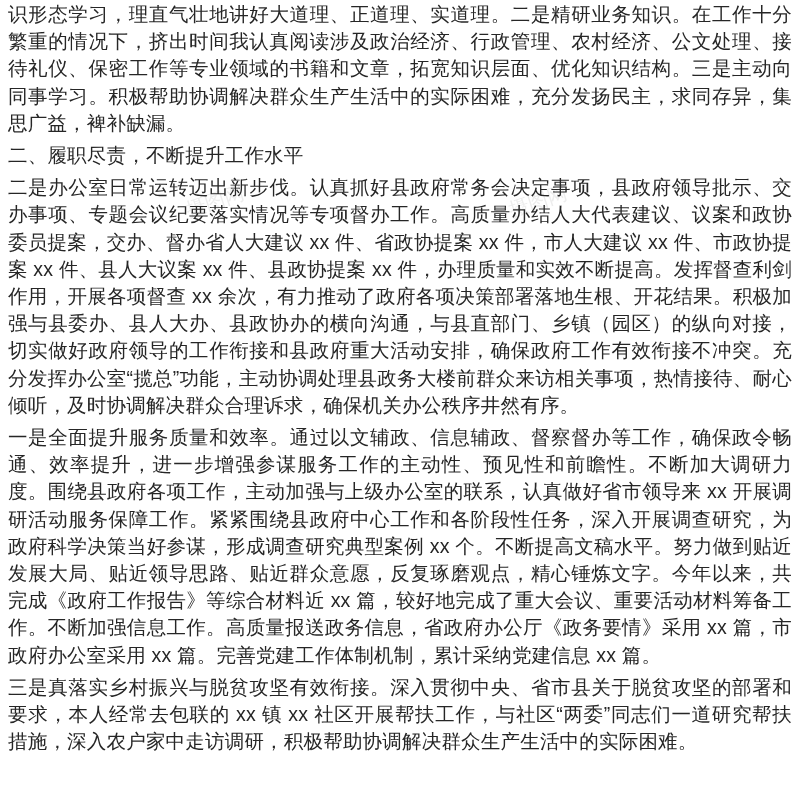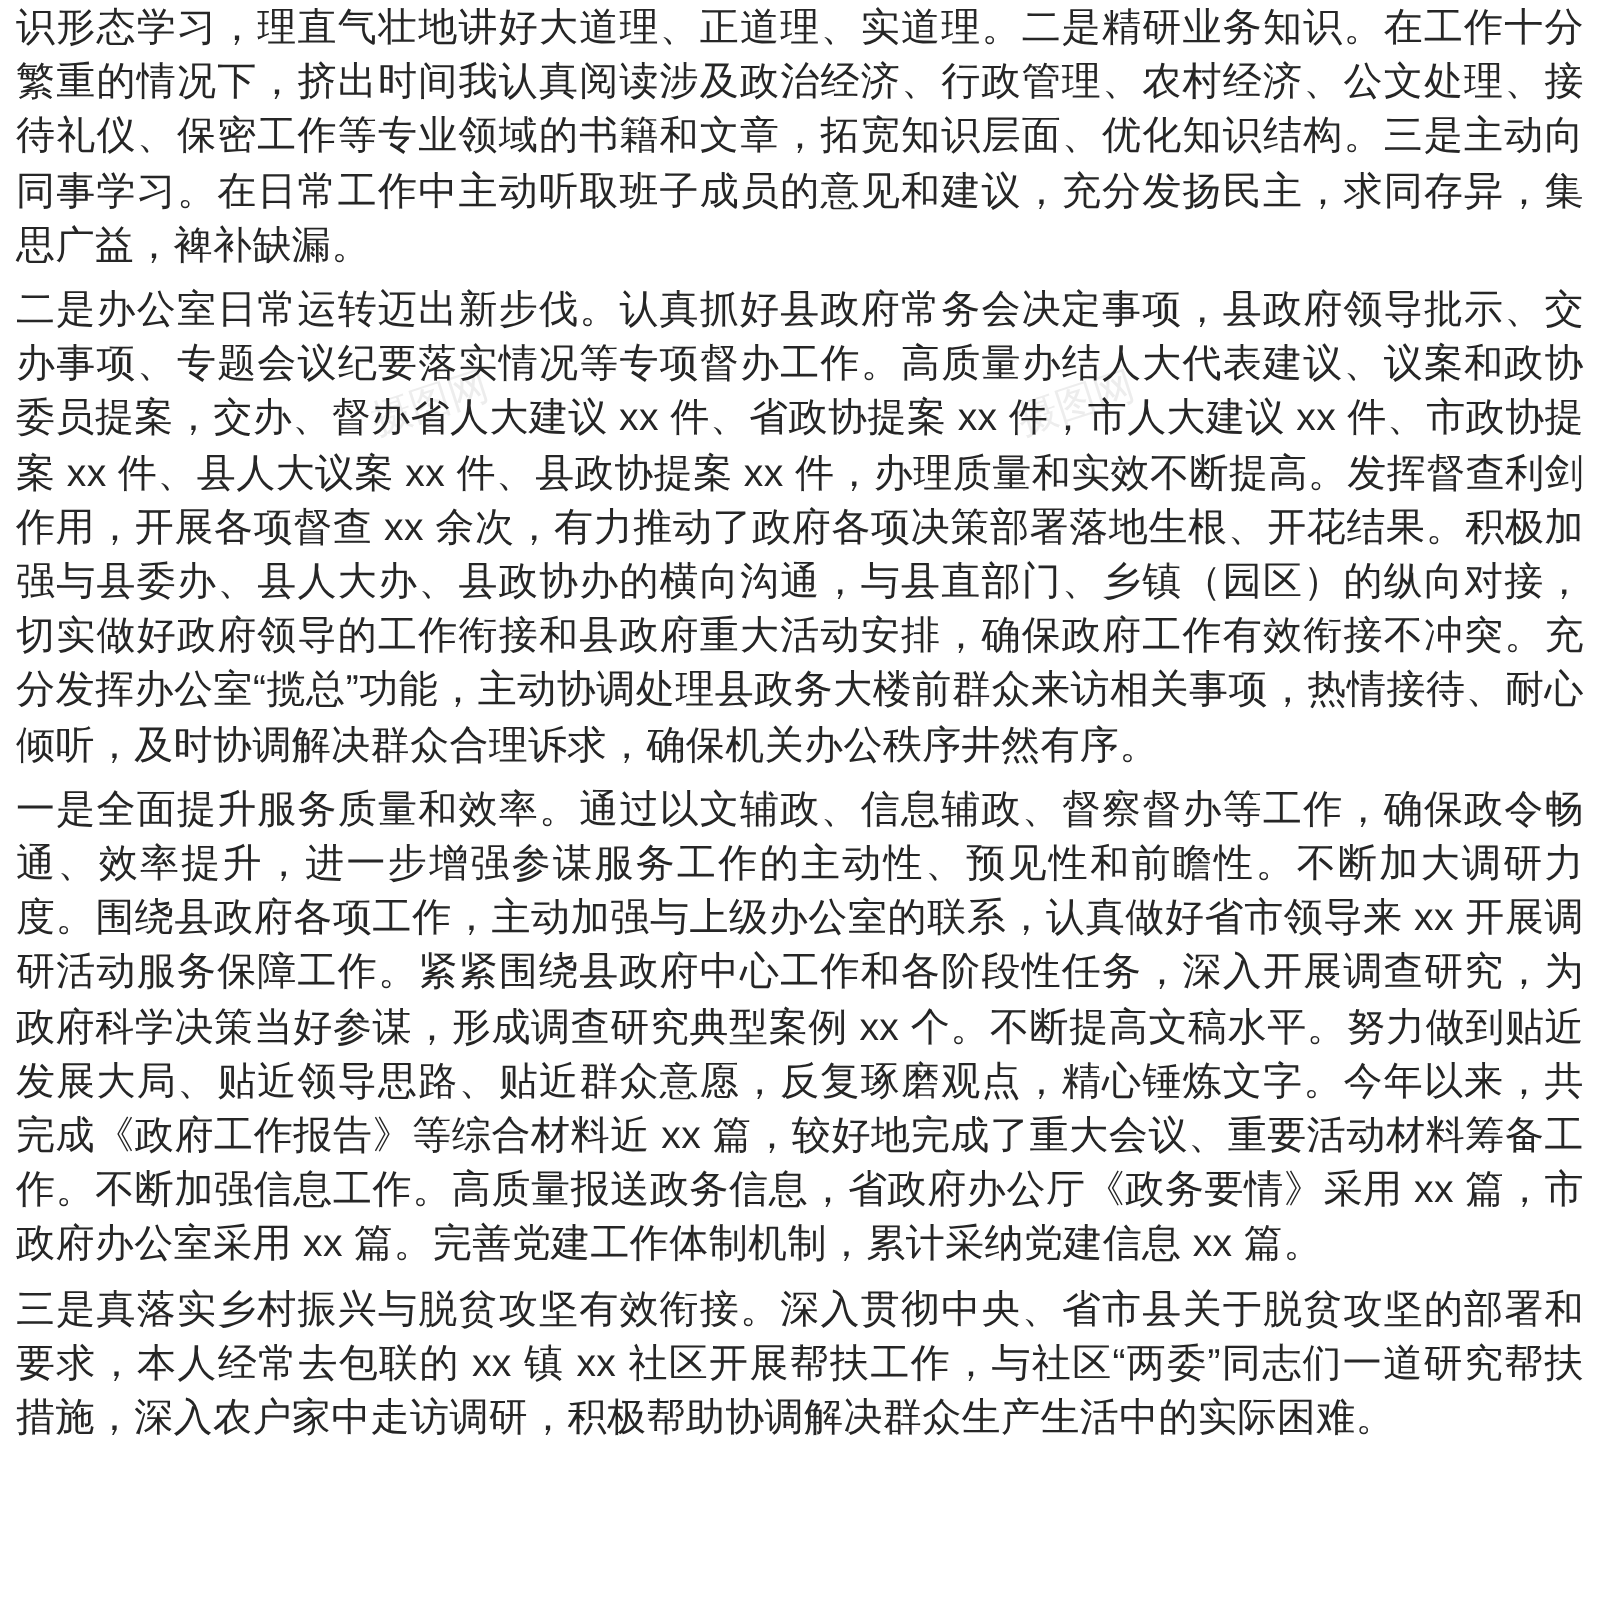--- a/index.html
+++ b/index.html
@@ -46,18 +46,19 @@
 </style>
 </head>
 <body>
 
 <div class="page">
   <div class="watermark-layer">
       <span class="watermark" style="left: 185px; top: 188px;">摄图网</span>
       <span class="watermark" style="left: 508px; top: 188px;">摄图网</span>
     </div>
   <div class="doc">
-      <p class="para">识形态学习，理直气壮地讲好大道理、正道理、实道理。二是精研业务知识。在工作十分繁重的情况下，挤出时间我认真阅读涉及政治经济、行政管理、农村经济、公文处理、接待礼仪、保密工作等专业领域的书籍和文章，拓宽知识层面、优化知识结构。三是主动向同事学习。在日常工作中主动听取班子成员的意见和建议，充分发扬民主，求同存异，集思广益，裨补缺漏。</p>
+      <p class="para">识形态学习，理直气壮地讲好大道理、正道理、实道理。二是精研业务知识。在工作十分繁重的情况下，挤出时间我认真阅读涉及政治经济、行政管理、农村经济、公文处理、接待礼仪、保密工作等专业领域的书籍和文章，拓宽知识层面、优化知识结构。三是主动向同事学习。积极帮助协调解决群众生产生活中的实际困难，充分发扬民主，求同存异，集思广益，裨补缺漏。</p>
+      <p class="para heading">二、履职尽责，不断提升工作水平</p>
       <p class="para">二是办公室日常运转迈出新步伐。认真抓好县政府常务会决定事项，县政府领导批示、交办事项、专题会议纪要落实情况等专项督办工作。高质量办结人大代表建议、议案和政协委员提案，交办、督办省人大建议 xx 件、省政协提案 xx 件，市人大建议 xx 件、市政协提案 xx 件、县人大议案 xx 件、县政协提案 xx 件，办理质量和实效不断提高。发挥督查利剑作用，开展各项督查 xx 余次，有力推动了政府各项决策部署落地生根、开花结果。积极加强与县委办、县人大办、县政协办的横向沟通，与县直部门、乡镇（园区）的纵向对接，切实做好政府领导的工作衔接和县政府重大活动安排，确保政府工作有效衔接不冲突。充分发挥办公室“揽总”功能，主动协调处理县政务大楼前群众来访相关事项，热情接待、耐心倾听，及时协调解决群众合理诉求，确保机关办公秩序井然有序。</p>
       <p class="para">一是全面提升服务质量和效率。通过以文辅政、信息辅政、督察督办等工作，确保政令畅通、效率提升，进一步增强参谋服务工作的主动性、预见性和前瞻性。不断加大调研力度。围绕县政府各项工作，主动加强与上级办公室的联系，认真做好省市领导来 xx 开展调研活动服务保障工作。紧紧围绕县政府中心工作和各阶段性任务，深入开展调查研究，为政府科学决策当好参谋，形成调查研究典型案例 xx 个。不断提高文稿水平。努力做到贴近发展大局、贴近领导思路、贴近群众意愿，反复琢磨观点，精心锤炼文字。今年以来，共完成《政府工作报告》等综合材料近 xx 篇，较好地完成了重大会议、重要活动材料筹备工作。不断加强信息工作。高质量报送政务信息，省政府办公厅《政务要情》采用 xx 篇，市政府办公室采用 xx 篇。完善党建工作体制机制，累计采纳党建信息 xx 篇。</p>
       <p class="para">三是真落实乡村振兴与脱贫攻坚有效衔接。深入贯彻中央、省市县关于脱贫攻坚的部署和要求，本人经常去包联的 xx 镇 xx 社区开展帮扶工作，与社区“两委”同志们一道研究帮扶措施，深入农户家中走访调研，积极帮助协调解决群众生产生活中的实际困难。</p>
     </div>
 </div>
 
 </body></html>

